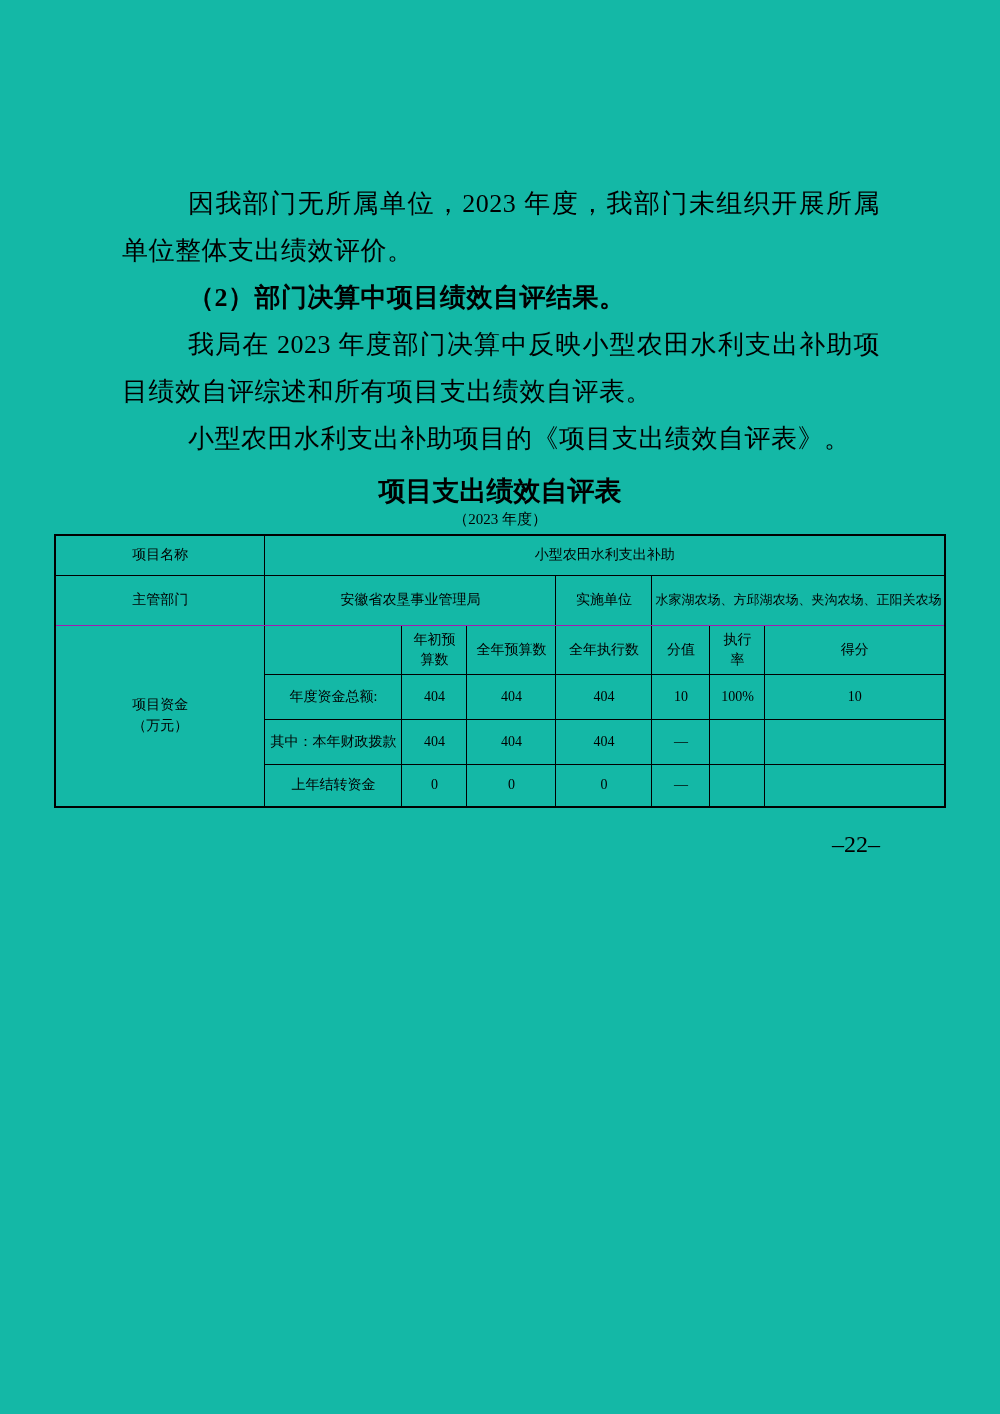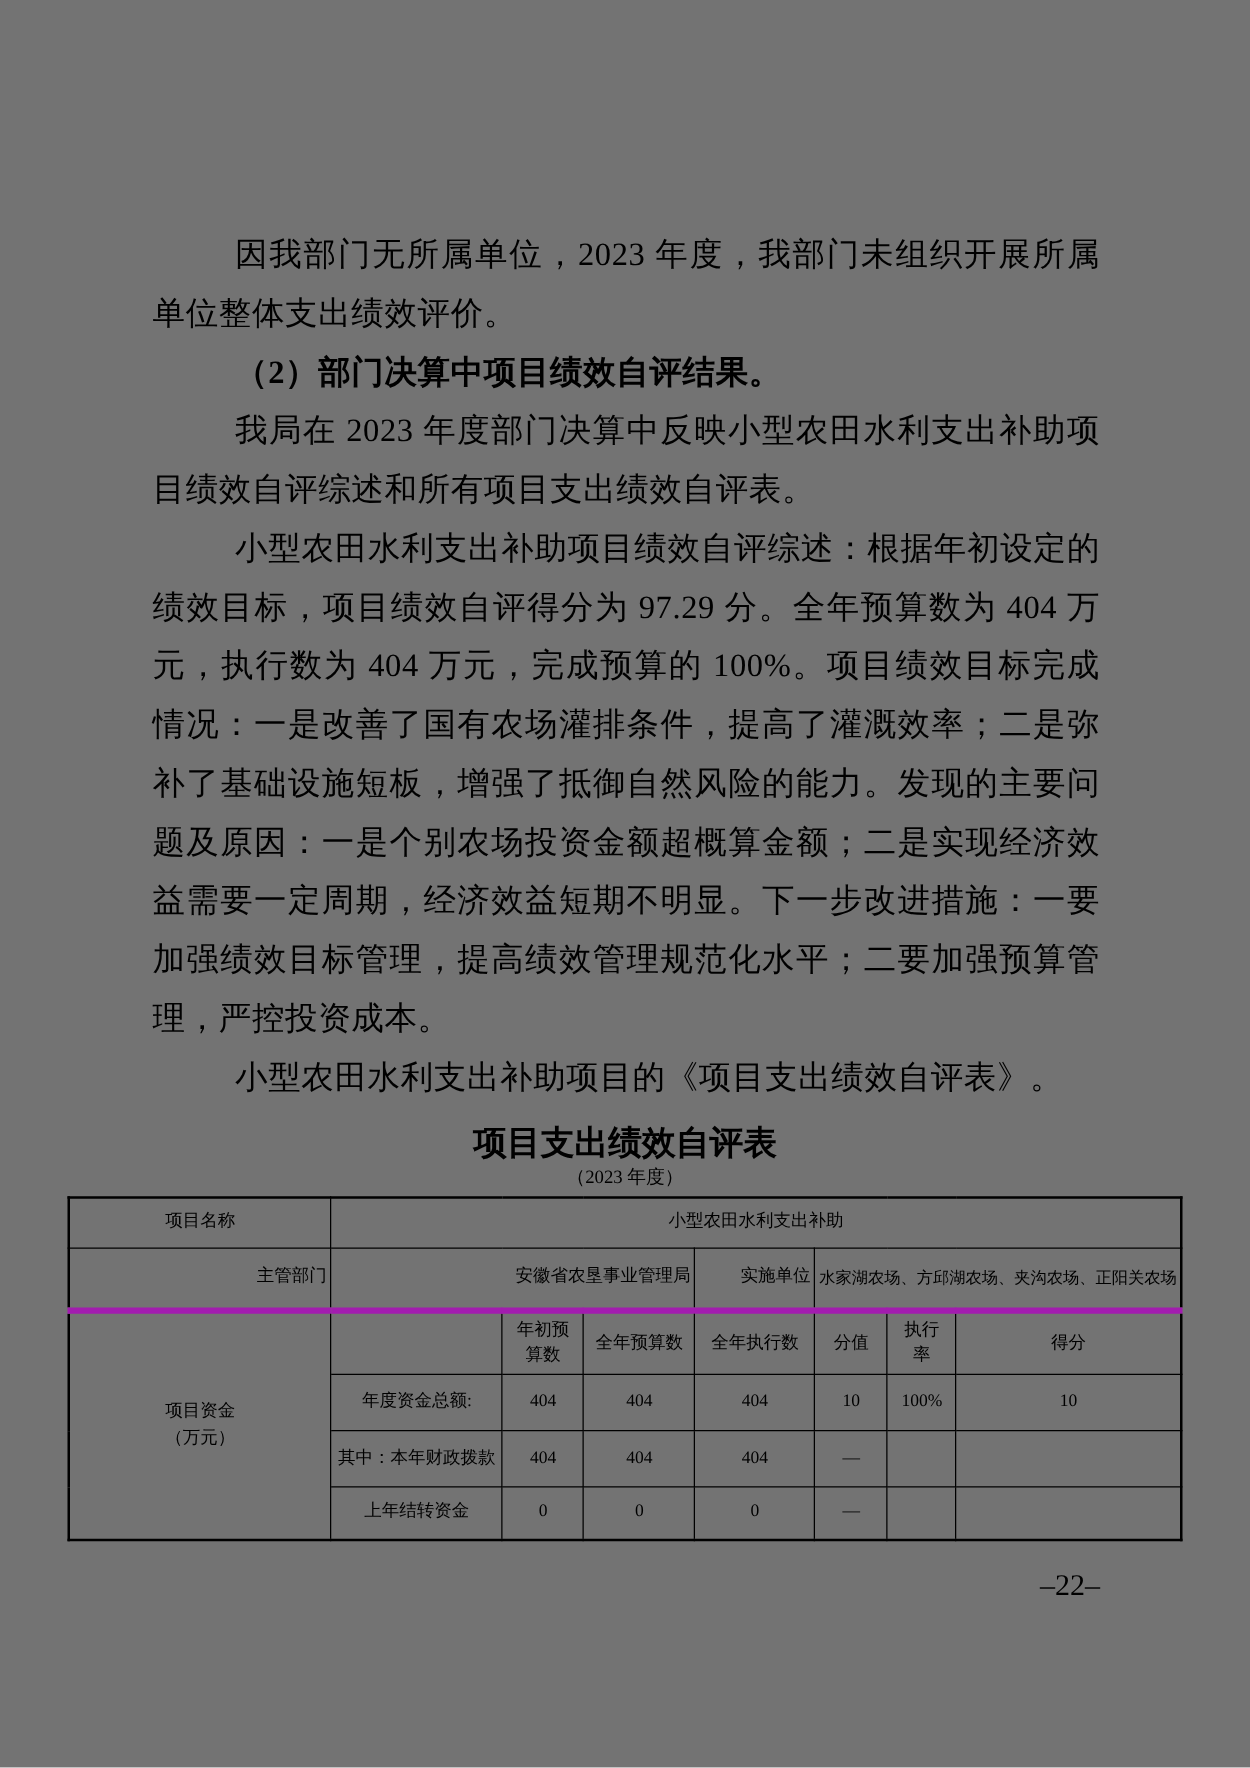--- a/index.html
+++ b/index.html
@@ -1,20 +1,20 @@
 <!DOCTYPE html>
 <html><head>
 <meta charset="utf-8">
 <style>
   html,body { margin:0; padding:0; background:#ffffff; }
   .page {
     position: relative;
     width: 1000px;
     height: 1414px;
-    background: #737373;
+    background: #14b8a6;
     color: #000000;
     font-family: "Liberation Serif", "DejaVu Serif", serif;
     overflow: hidden;
   }
   .body-text {
     padding: 180px 120px 0 122px;
   }
   .body-text p {
     margin: 0;
     font-size: 26px;
@@ -53,21 +53,21 @@
     padding: 4px 3px;
     line-height: 1.45;
     overflow: hidden;
   }
   tr.r1 { height: 40px; }
   tr.r2 { height: 50px; }
   tr.r3 { height: 48px; }
   tr.r4 { height: 45px; }
   tr.r5 { height: 45px; }
   tr.r6 { height: 42px; }
-  tr.thick-bottom td { border-bottom: 5px solid #a21caf; text-align: right; }
+  tr.thick-bottom td { border-bottom: 1px solid #a21caf; }
   .cell-left  { text-align: left;  padding-left: 8px;  white-space: nowrap; }
   .cell-right { text-align: right; padding-right: 8px; white-space: nowrap; }
   .pre { white-space: pre-line; margin-top: 40px; }
   .farms { font-size: 13px; white-space: nowrap; padding-left: 1px; padding-right: 1px; }
   .pagenum {
     margin-top: 24px;
     text-align: right;
     padding-right: 120px;
     font-size: 24px;
     line-height: 24px;
@@ -75,21 +75,20 @@
 </style>
 </head>
 <body>
 
 <div class="page">
 
   <div class="body-text">
     <p>因我部门无所属单位，2023 年度，我部门未组织开展所属单位整体支出绩效评价。</p>
     <p class="heading">（2）部门决算中项目绩效自评结果。</p>
     <p>我局在 2023 年度部门决算中反映小型农田水利支出补助项目绩效自评综述和所有项目支出绩效自评表。</p>
-    <p>小型农田水利支出补助项目绩效自评综述：根据年初设定的绩效目标，项目绩效自评得分为 97.29 分。全年预算数为 404 万元，执行数为 404 万元，完成预算的 100%。项目绩效目标完成情况：一是改善了国有农场灌排条件，提高了灌溉效率；二是弥补了基础设施短板，增强了抵御自然风险的能力。发现的主要问题及原因：一是个别农场投资金额超概算金额；二是实现经济效益需要一定周期，经济效益短期不明显。下一步改进措施：一要加强绩效目标管理，提高绩效管理规范化水平；二要加强预算管理，严控投资成本。</p>
     <p>小型农田水利支出补助项目的《项目支出绩效自评表》。</p>
   </div>
 
   <div class="tbl-title">项目支出绩效自评表</div>
   <div class="tbl-subtitle">（2023 年度）</div>
 
   <table class="tbl">
     <colgroup>
       <col style="width:210px">
       <col style="width:137px">

